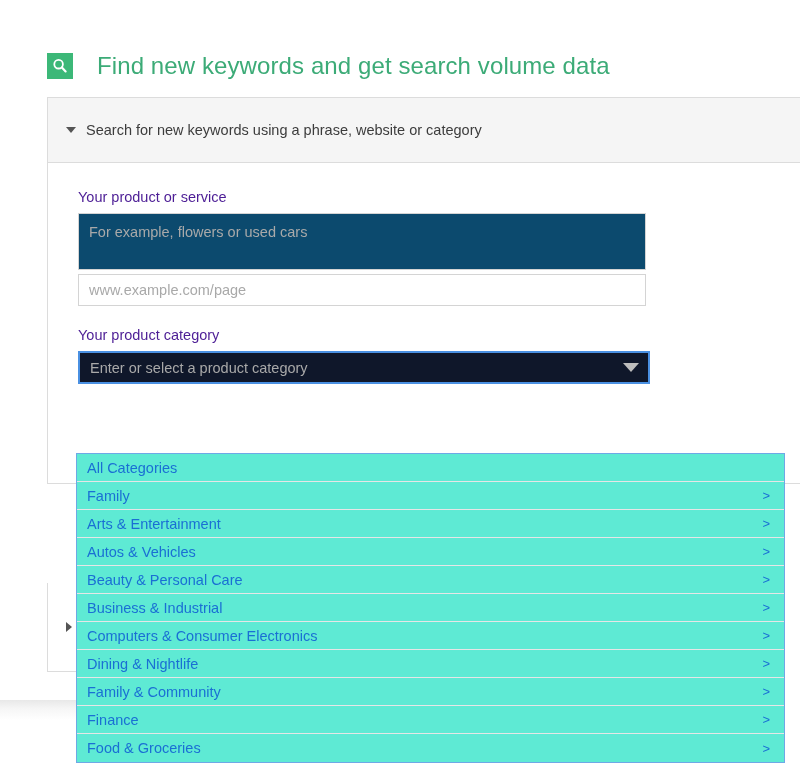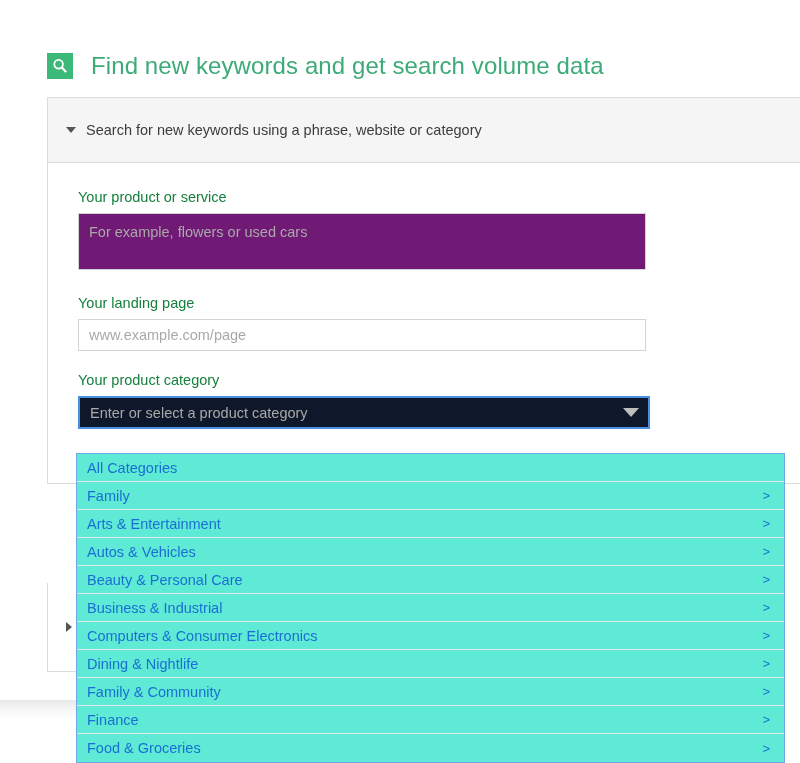--- a/index.html
+++ b/index.html
@@ -46,21 +46,21 @@
     background: #ffffff;
   }
 
   
   .title-row {
     position: absolute;
     left: 47px;
     top: 52px;
     display: flex;
     align-items: center;
-    gap: 18px;
+    gap: 24px;
   }
   .title-icon {
     width: 26px;
     height: 26px;
     background: #3cb878;
     display: inline-flex;
     align-items: center;
     justify-content: center;
     flex: none;
   }
@@ -111,30 +111,30 @@
   }
 
   .form-heading {
     font-size: 14.5px;
     font-weight: bold;
     color: #3c3c3c;
     margin-bottom: 12px;
   }
   .field-label {
     font-size: 14.5px;
-    color: #15803d;
+    color: #4c1d95;
     margin-bottom: 8px;
   }
   .field-label.spaced { margin-top: 21px; }
 
   .txtarea {
     width: 568px;
     height: 57px;
     border: 1px solid #d4d4d4;
-    background: #701a75;
+    background: #0c4a6e;
     padding: 9px 10px;
     font-size: 14.5px;
     color: #a9a9a9;
     font-family: "Liberation Sans", sans-serif;
     resize: none;
     outline: none;
     line-height: 1.3;
   }
   .txtinput {
     width: 568px;
@@ -282,21 +282,20 @@
     <div class="panel-header">
       <span class="tri-down"></span>
       <span class="panel-header-text">Search for new keywords using a phrase, website or category</span>
     </div>
 
     <div class="panel-body">
 
       <div class="field-label">Your product or service</div>
       <textarea class="txtarea" placeholder="For example, flowers or used cars" style=""></textarea>
 
-      <div class="field-label spaced">Your landing page</div>
       <input class="txtinput" type="text" placeholder="www.example.com/page" style="">
 
       <div class="field-label spaced">Your product category</div>
       <div class="combo">
         <input class="combo-input" type="text" placeholder="Enter or select a product category" style="">
         <span class="combo-caret-box">
           <span class="caret-down"></span>
         </span>
       </div>
     </div>

